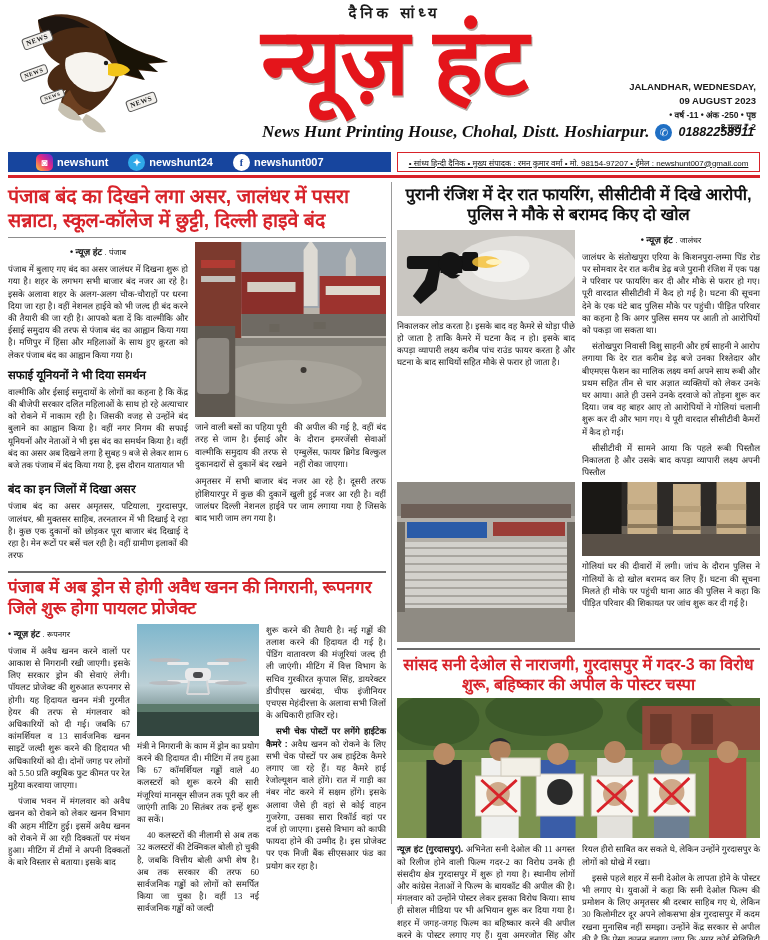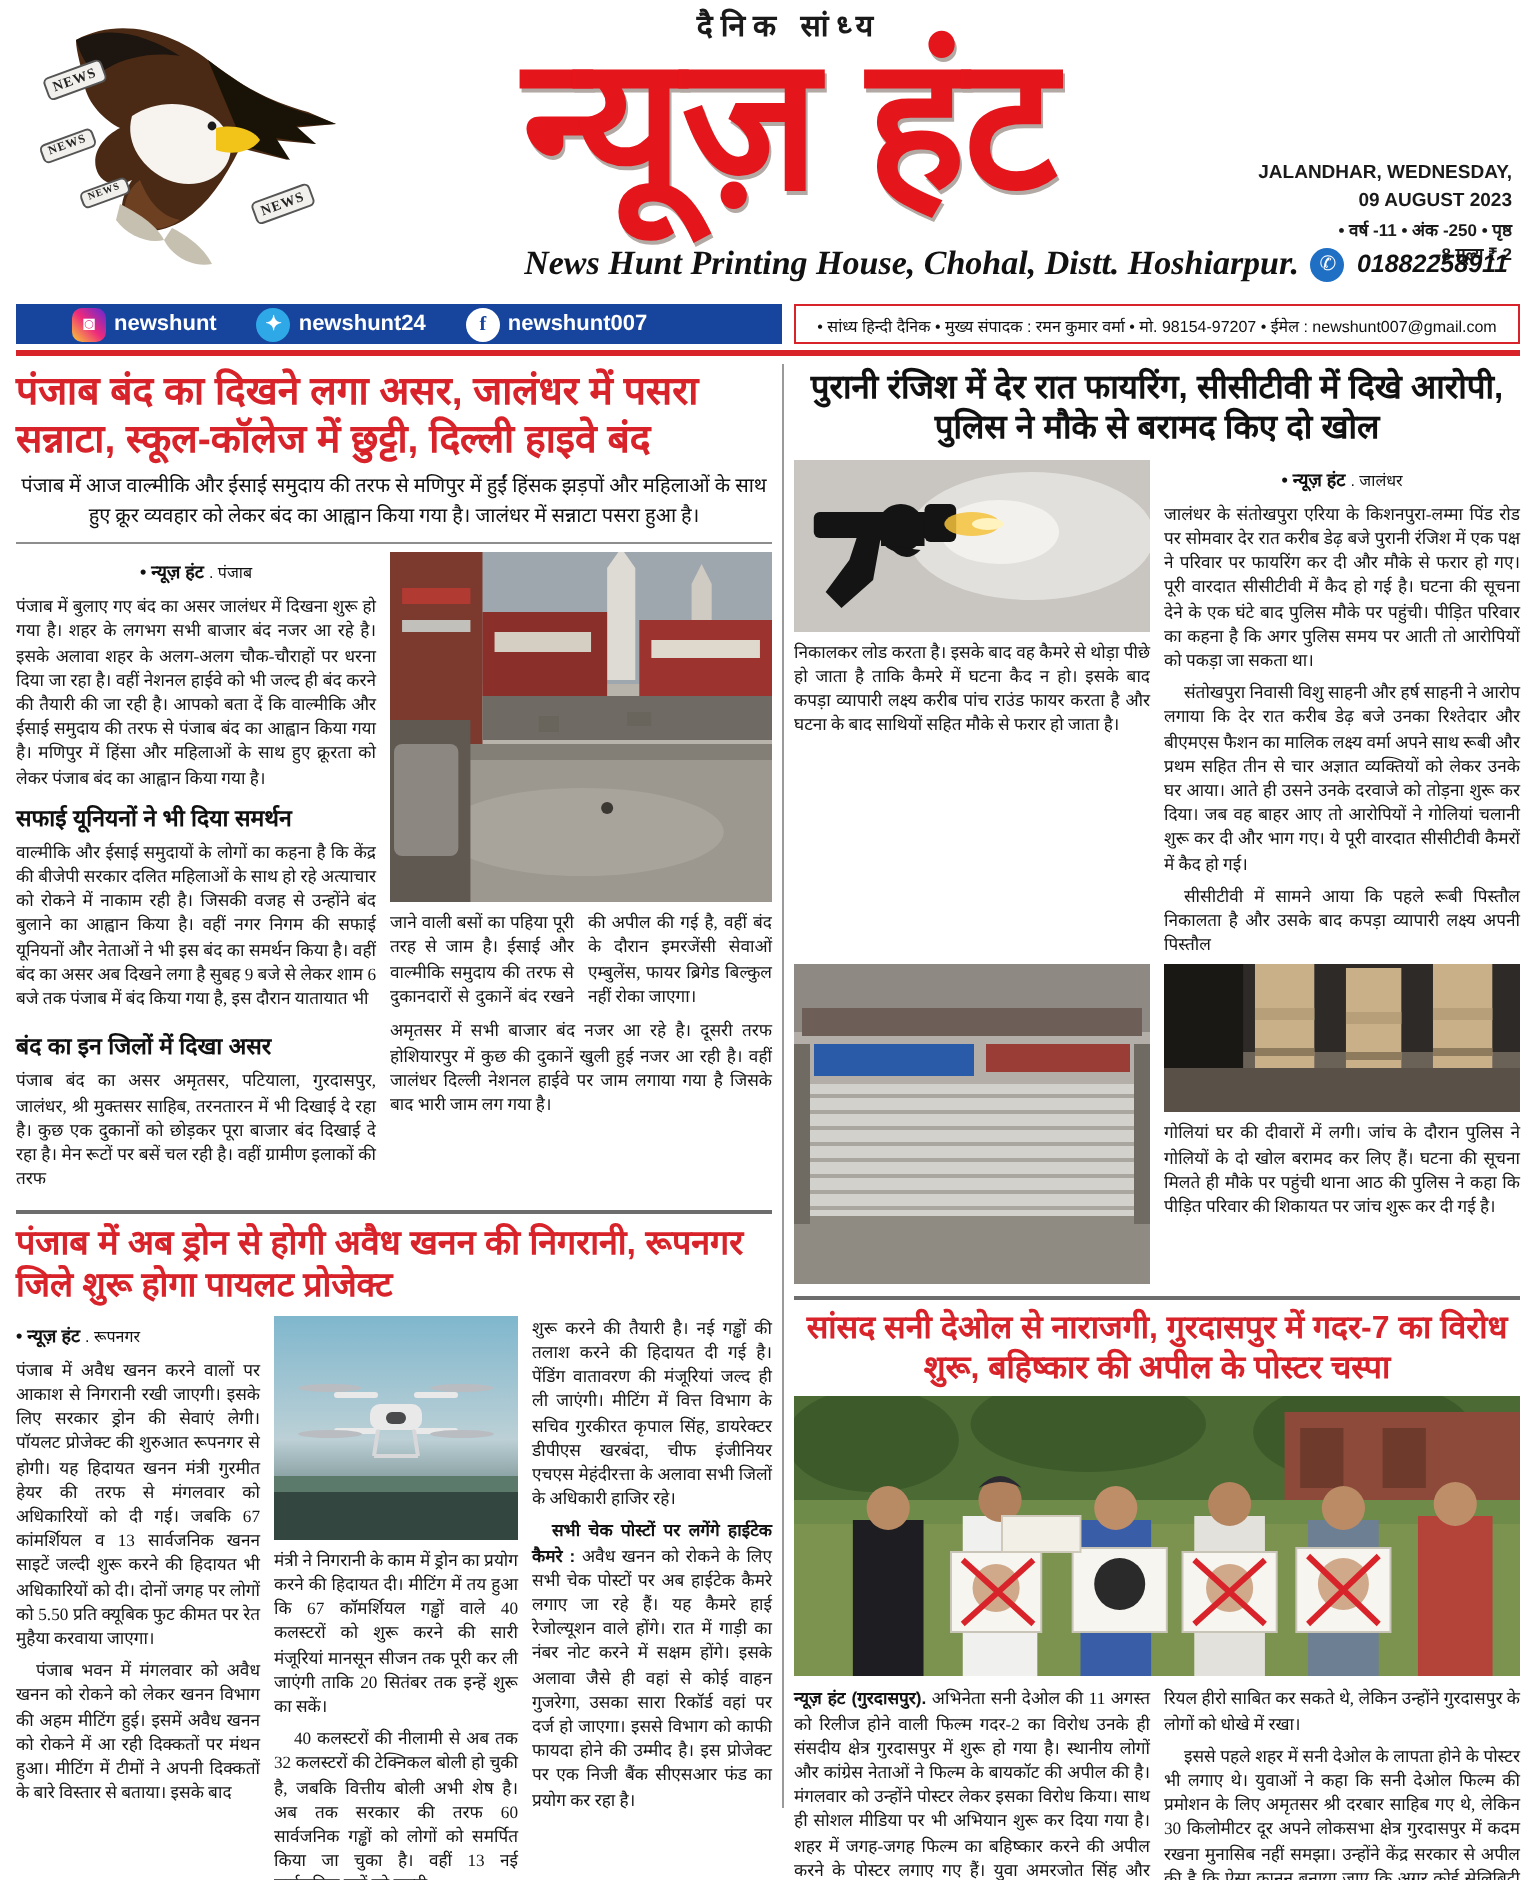--- a/index.html
+++ b/index.html
@@ -162,20 +162,21 @@
     align-items: center;
     justify-content: center;
     background: #fff;
     margin-left: 6px;
   }
   .editline {
     font-family: "Liberation Sans", sans-serif;
     font-size: 8px;
     color: #111;
     white-space: nowrap;
+    text-decoration: underline;
   }
 
   .rule-red {
     height: 2.5px; background: #d8232a; margin-top: 3px;
   }
 
   
   .content {
     display: flex;
     margin-top: 4px;
@@ -312,21 +313,20 @@
       <span class="editline">• सांध्य हिन्दी दैनिक • मुख्य संपादक : रमन कुमार वर्मा • मो. 98154-97207 • ईमेल : newshunt007@gmail.com</span>
     </div>
   </div>
   <div class="rule-red"></div>
 
   <div class="content">
 
     <div class="col-left">
 
       <h1 class="headline">पंजाब बंद का दिखने लगा असर, जालंधर में पसरा सन्नाटा, स्कूल-कॉलेज में छुट्टी, दिल्ली हाइवे बंद</h1>
-      <div class="standfirst">पंजाब में आज वाल्मीकि और ईसाई समुदाय की तरफ से मणिपुर में हुईं हिंसक झड़पों और महिलाओं के साथ हुए क्रूर व्यवहार को लेकर बंद का आह्वान किया गया है। जालंधर में सन्नाटा पसरा हुआ है।</div>
       <div class="hr-thin"></div>
 
       <div class="flexrow">
         <div class="fc" style="flex:0 0 180px">
           <div class="byline">
             <span class="bdot">• न्यूज़ हंट</span>
             <span class="place">. पंजाब</span>
           </div>
           <p class="t noind">पंजाब में बुलाए गए बंद का असर जालंधर में दिखना शुरू हो गया है। शहर के लगभग सभी बाजार बंद नजर आ रहे है। इसके अलावा शहर के अलग-अलग चौक-चौराहों पर धरना दिया जा रहा है। वहीं नेशनल हाईवे को भी जल्द ही बंद करने की तैयारी की जा रही है। आपको बता दें कि वाल्मीकि और ईसाई समुदाय की तरफ से पंजाब बंद का आह्वान किया गया है। मणिपुर में हिंसा और महिलाओं के साथ हुए क्रूरता को लेकर पंजाब बंद का आह्वान किया गया है।</p>
           <div class="subhead">सफाई यूनियनों ने भी दिया समर्थन</div>
@@ -515,21 +515,21 @@
               <rect x="0" y="0" width="40" height="52" fill="#1a1815"></rect>
               <rect x="0" y="52" width="180" height="22" fill="#595047"></rect>
             </svg>
           </div>
           <p class="t noind" style="margin-top:4px">गोलियां घर की दीवारों में लगी। जांच के दौरान पुलिस ने गोलियों के दो खोल बरामद कर लिए हैं। घटना की सूचना मिलते ही मौके पर पहुंची थाना आठ की पुलिस ने कहा कि पीड़ित परिवार की शिकायत पर जांच शुरू कर दी गई है।</p>
         </div>
       </div>
 
       <div class="hr-thick"></div>
 
-      <h2 class="redbar-head" style="text-align:center;font-size:16px">सांसद सनी देओल से नाराजगी, गुरदासपुर में गदर-7 का विरोध शुरू, बहिष्कार की अपील के पोस्टर चस्पा</h2>
+      <h2 class="redbar-head" style="text-align:center;font-size:16px">सांसद सनी देओल से नाराजगी, गुरदासपुर में गदर-3 का विरोध शुरू, बहिष्कार की अपील के पोस्टर चस्पा</h2>
 
       <div class="photo ph-protest">
         <svg viewBox="0 0 370 140" preserveAspectRatio="none" style="width:100%;height:100%;display:block">
           <rect width="370" height="140" fill="#5d7a3c"></rect>
           <rect y="0" width="370" height="52" fill="#4c6a33"></rect>
           <g fill="#3d5a2a">
             <ellipse cx="40" cy="22" rx="44" ry="26"></ellipse>
             <ellipse cx="150" cy="14" rx="60" ry="24"></ellipse>
             <ellipse cx="290" cy="18" rx="56" ry="26"></ellipse>
           </g>

